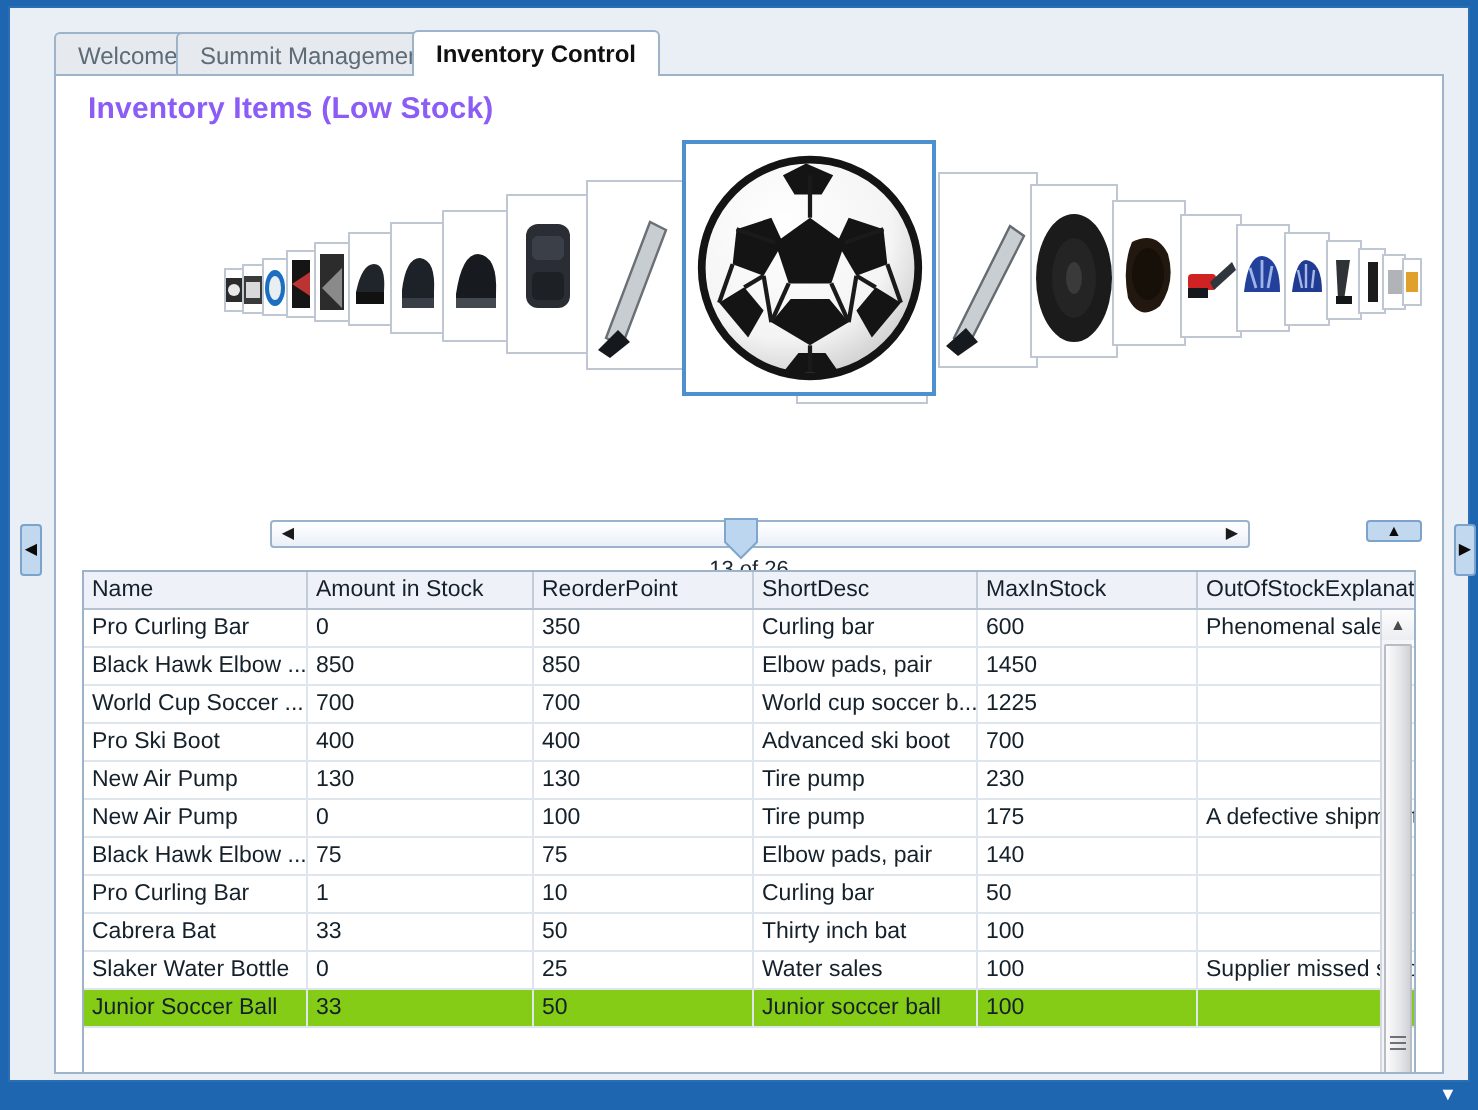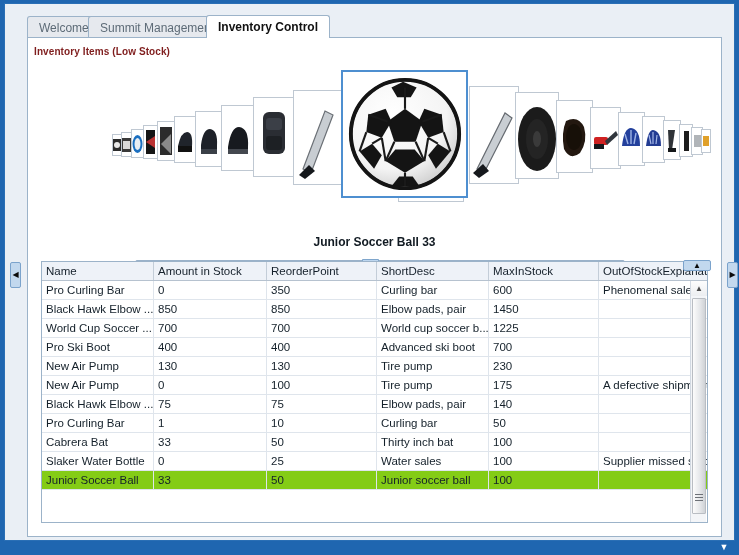--- a/index.html
+++ b/index.html
@@ -43,22 +43,22 @@
   }
   
   #content{
     position:absolute;left:22px;top:33px;width:695px;height:500px;
     background:#ffffff;
     border:1px solid #9cb3c9;
     box-sizing:border-box;
     overflow:hidden;
   }
   #page-title{
-    position:absolute;left:6px;top:8px;
-    font-size:10px;font-weight:bold;color:#7f1d1d;
+    position:absolute;left:16px;top:8px;
+    font-size:15px;font-weight:bold;color:#8b5cf6;
     letter-spacing:.1px;white-space:nowrap;
   }
   
   #carousel{
     position:absolute;left:0px;top:32px;width:693px;height:160px;
     overflow:hidden;
   }
   .citem{
     position:absolute;
     background:#ffffff;
@@ -101,21 +101,21 @@
   .collapse-tab{
     position:absolute;background:#c2d8ee;border:1px solid #7ba3cc;
     display:flex;align-items:center;justify-content:center;
     font-size:8px;color:#0a0a0a;line-height:1;box-sizing:border-box;
   }
   #collapse-left{left:5px;top:258px;width:11px;height:26px;border-radius:2px;}
   #collapse-right{left:722px;top:258px;width:11px;height:26px;border-radius:2px;}
   #collapse-up{left:678px;top:256px;width:28px;height:11px;border-radius:2px;}
   
   #tablewrap{
-    position:absolute;left:13px;top:223px;width:667px;height:262px;
+    position:absolute;left:13px;top:247px;width:667px;height:262px;
     background:#ffffff;border:1px solid #9cb3c9;box-sizing:border-box;
     overflow:hidden;
   }
   table{border-collapse:collapse;width:649px;table-layout:fixed;font-size:11.5px;}
   th{
     background:#eef2f8;color:#15202b;font-weight:normal;text-align:left;
     height:18px;padding:0 0 0 4px;
     border-right:1px solid #c3cdd8;border-bottom:1px solid #b6c2cf;
     font-size:11.5px;overflow:hidden;white-space:nowrap;
   }
@@ -342,21 +342,20 @@
               <rect x="1" y="5" width="7" height="12" fill="#b0b4b8"></rect>
             </svg>
         </div>
         <div class="citem" style="left:673px;top:59px;width:10px;height:24px;">
           <svg width="8" height="18" viewBox="0 0 8 18">
               <rect x="1" y="4" width="6" height="10" fill="#e0a02a"></rect>
             </svg>
         </div>
       </div>
 
-      <div id="caption">Junior Soccer Ball 33</div>
 
       <div id="slider">
         <span class="sarrow" id="sarrow-l">◀</span>
         <span class="sarrow" id="sarrow-r">▶</span>
       </div>
       <div id="sthumb" style="left: 334.04px;">
         <svg width="17" height="21" viewBox="0 0 17 21">
           <path d="M0.5 0.5 L16.5 0.5 L16.5 12 L8.5 20 L0.5 12 Z" fill="#bdd6ef" stroke="#7fa6cc" stroke-width="1"></path>
         </svg>
       </div>

